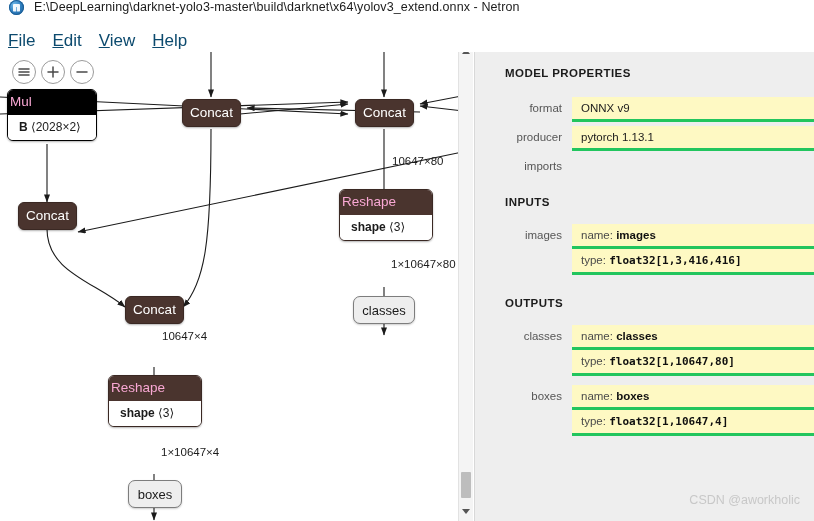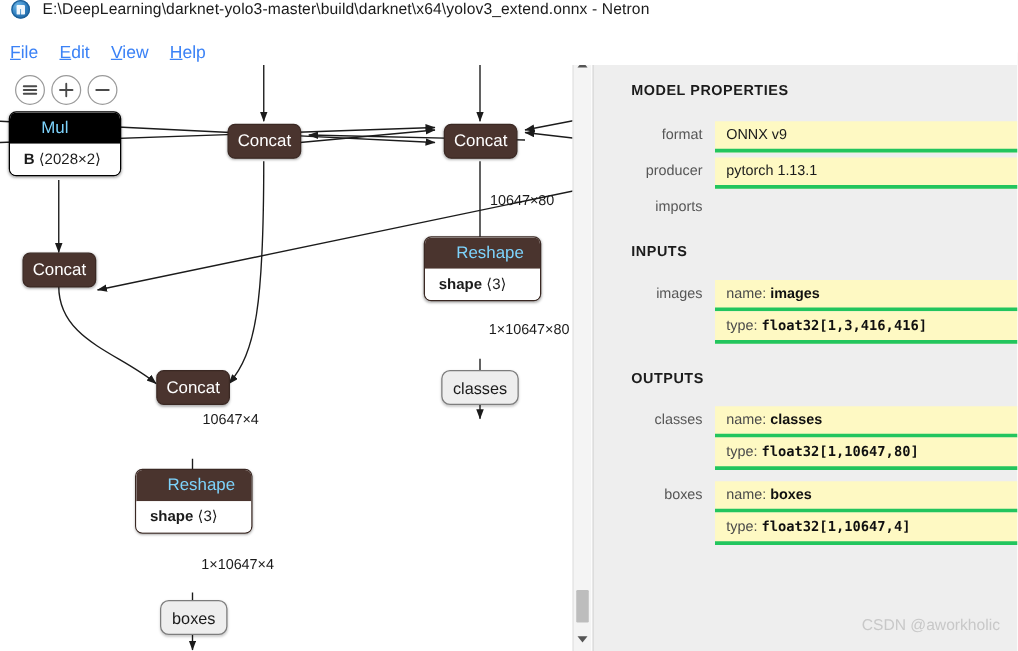--- a/index.html
+++ b/index.html
@@ -66,22 +66,22 @@
     width: 814px;
     height: 22px;
     background: #ffffff;
     display: flex;
     align-items: center;
     padding-left: 8px;
     box-sizing: border-box;
     z-index: 40;
   }
   .menu-item {
-    font-size: 14px;
-    color: #3b82f6;
+    font-size: 17px;
+    color: #0c4a6e;
     margin-right: 17px;
     cursor: default;
     white-space: nowrap;
   }
   .menu-item u { text-decoration: underline; }
 
   
   .graph-pane {
     position: absolute;
     left: 0; top: 42px;
@@ -121,23 +121,23 @@
     position: absolute;
     border-radius: 6px;
     border: 1px solid #3a2823;
     background: #ffffff;
     overflow: hidden;
     box-shadow: 0 1px 2px rgba(0,0,0,.30);
     z-index: 12;
   }
   .node-card .hdr {
     background: #4a342e;
-    color: #7dd3fc;
+    color: #f9a8d4;
     font-size: 13.5px;
-    padding: 5px 11px 6px 25px;
+    padding: 5px 11px 6px 2px;
     line-height: 1;
   }
   .node-card.selected { border-color: #000000; }
   .node-card.selected .hdr { background: #000000; }
   .node-card .attr {
     background: #ffffff;
     color: #1b1b1b;
     font-size: 12px;
     padding: 6px 11px 7px 11px;
     white-space: nowrap;

